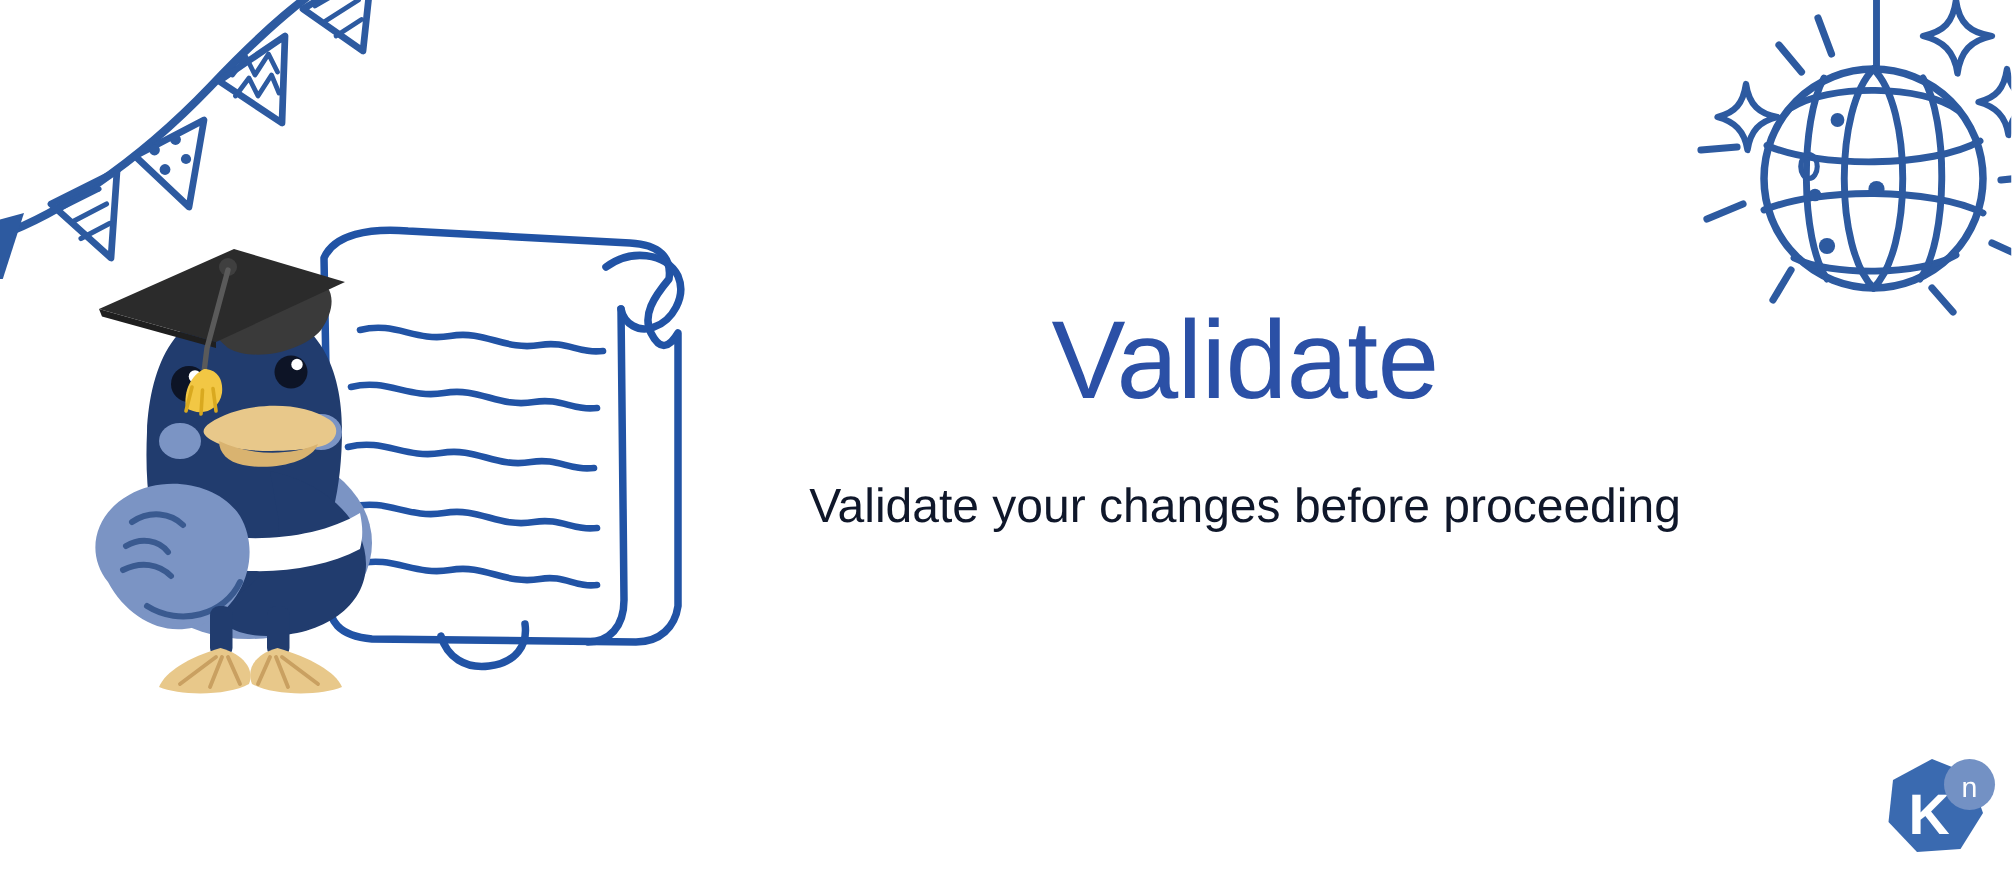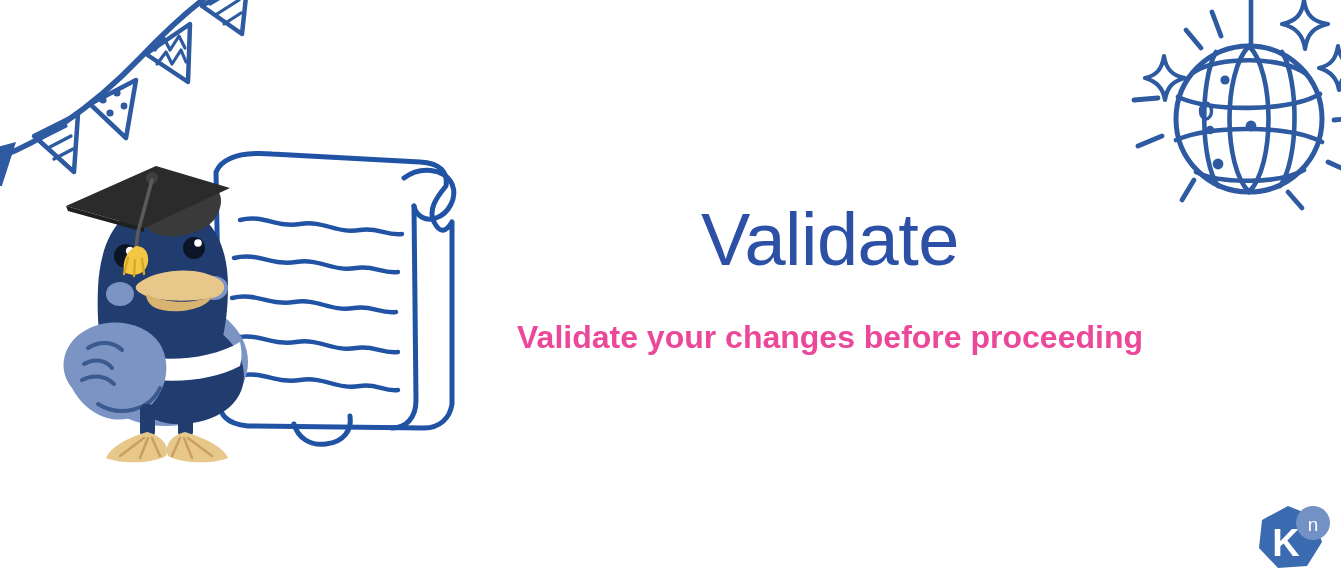--- a/index.html
+++ b/index.html
@@ -57,23 +57,23 @@
     font-size: 74px;
     font-weight: 400;
     line-height: 1.08;
     color: #2b50a6;
     letter-spacing: -0.5px;
     margin: 0;
     white-space: nowrap;
   }
   #page-subtitle {
     font-size: 32px;
-    font-weight: 700;
+    font-weight: 400;
     line-height: 1.2;
-    color: #ec4899;
+    color: #0f172a;
     margin: 38px 0 0 0;
     white-space: nowrap;
   }
 
   
   #brand-logo {
     position: absolute;
     left: 1250px;
     top: 500px;
     width: 82px;

